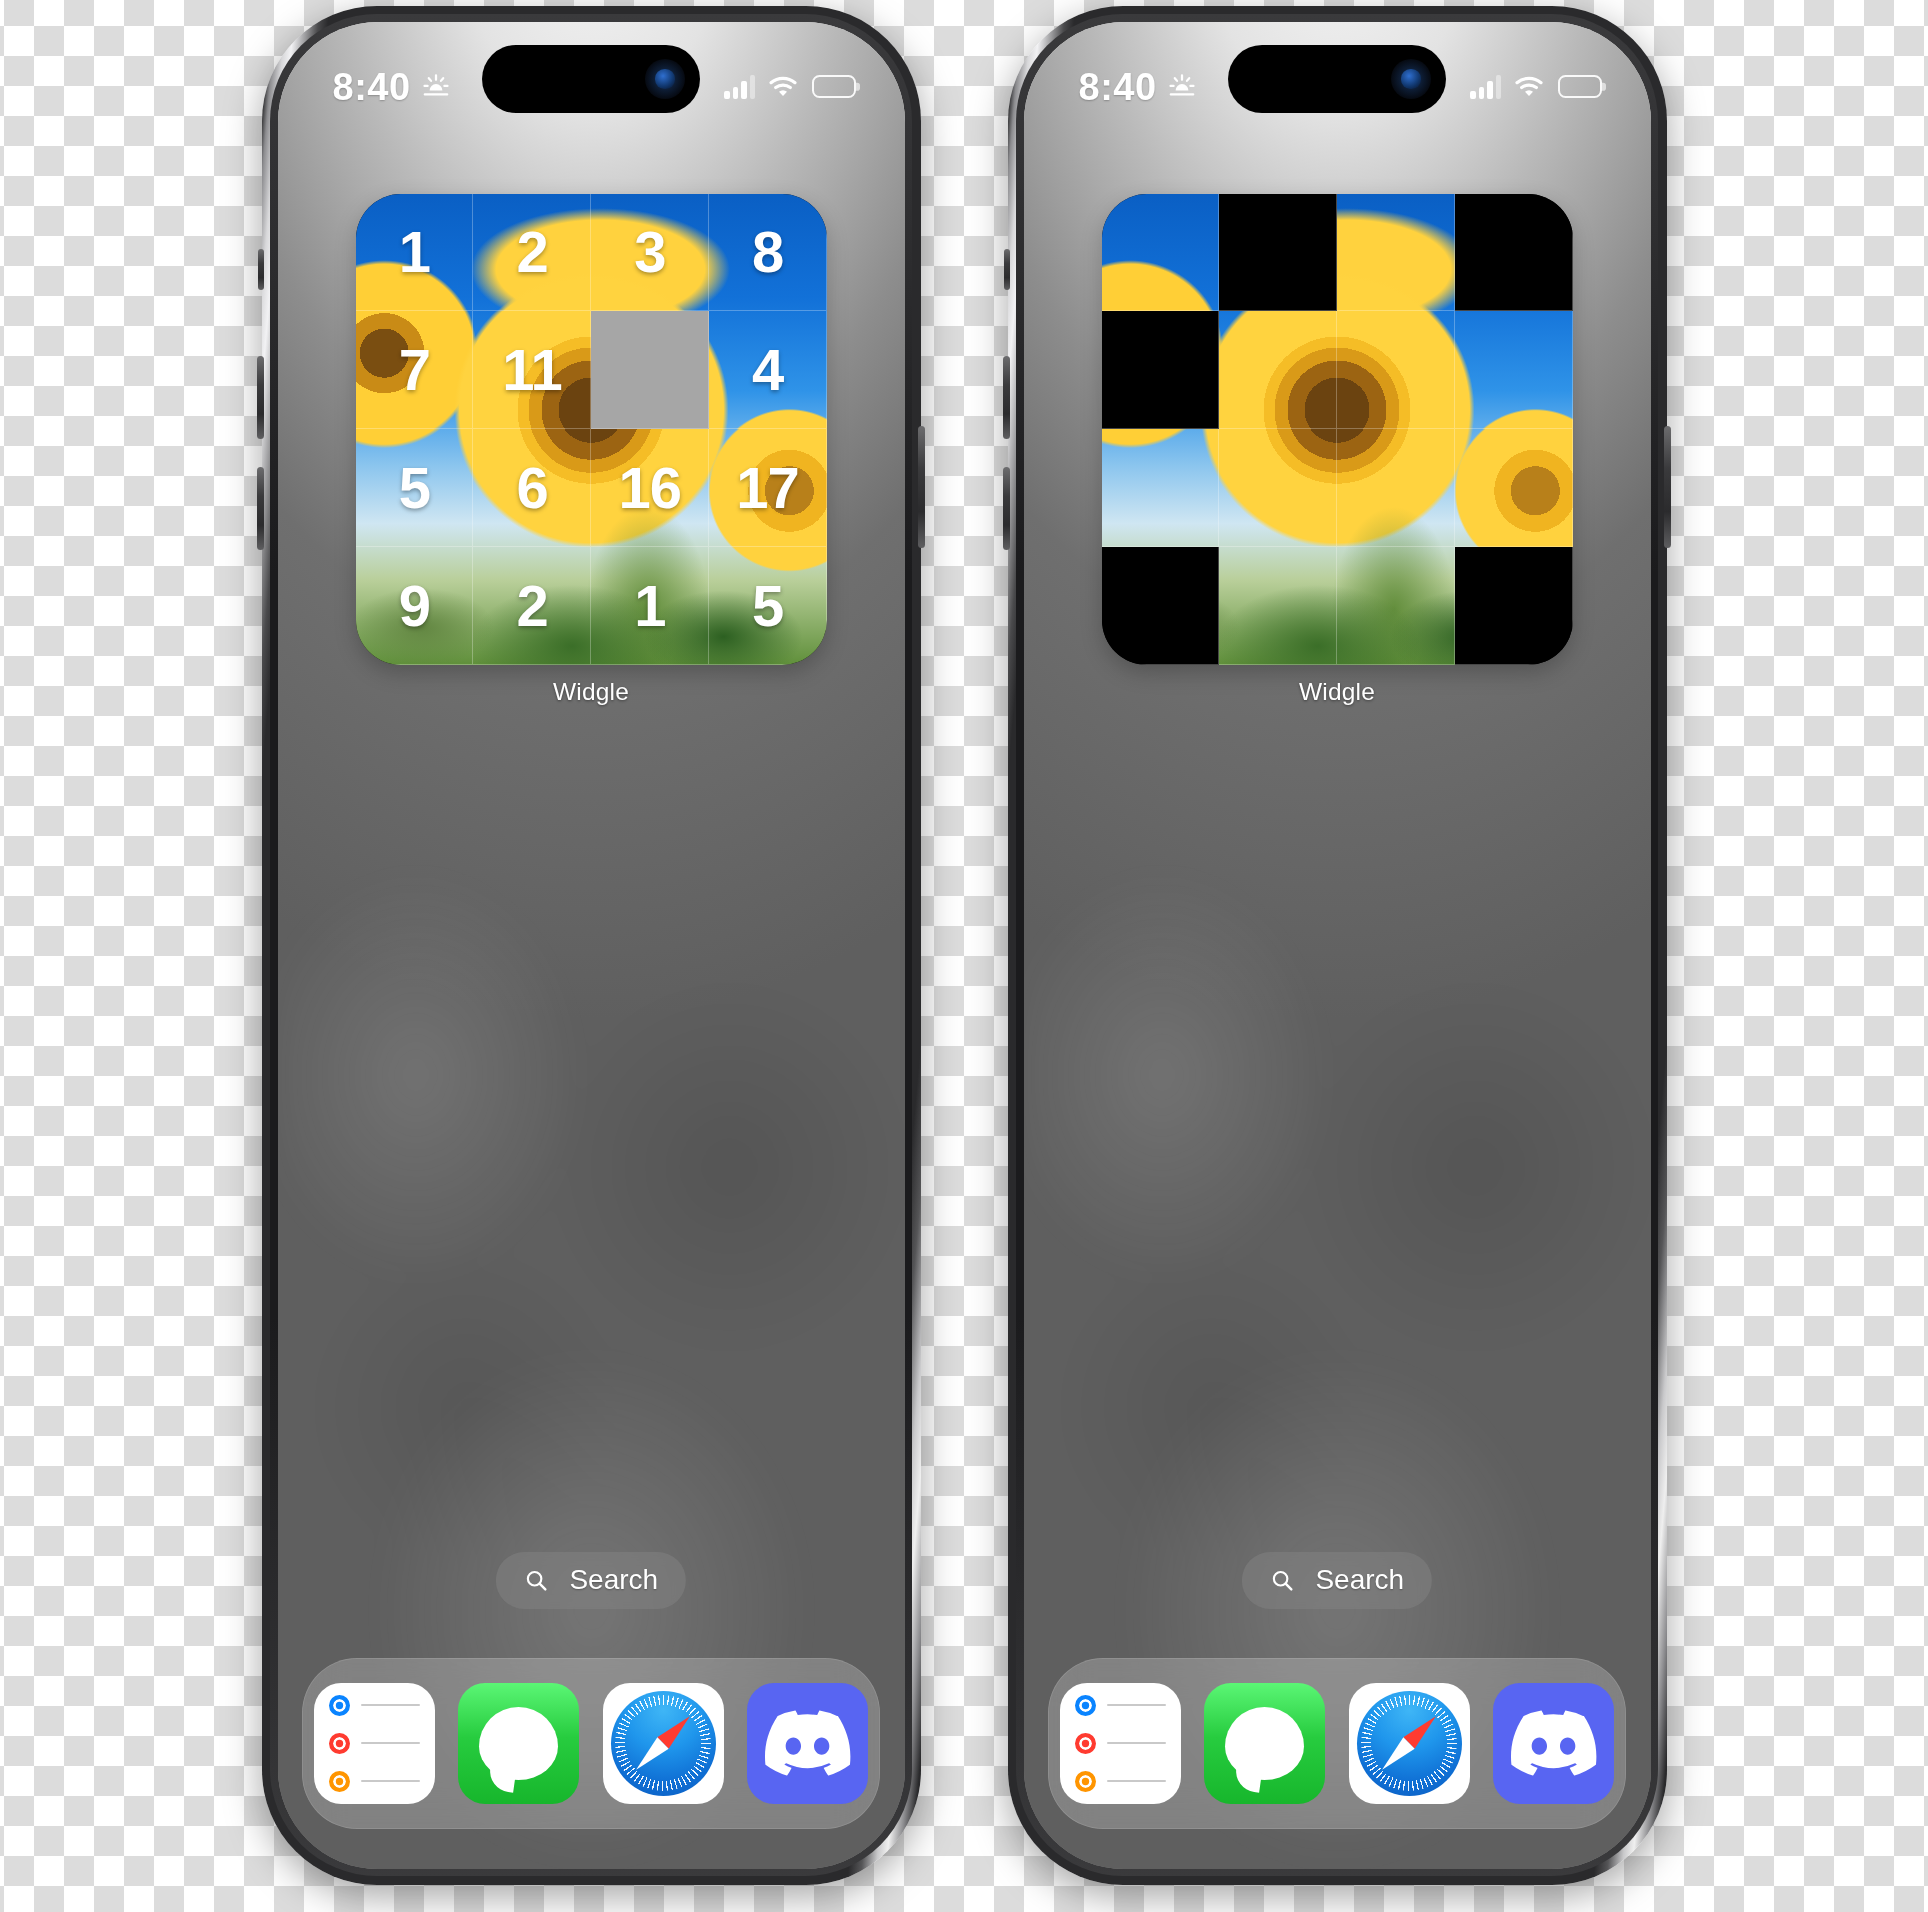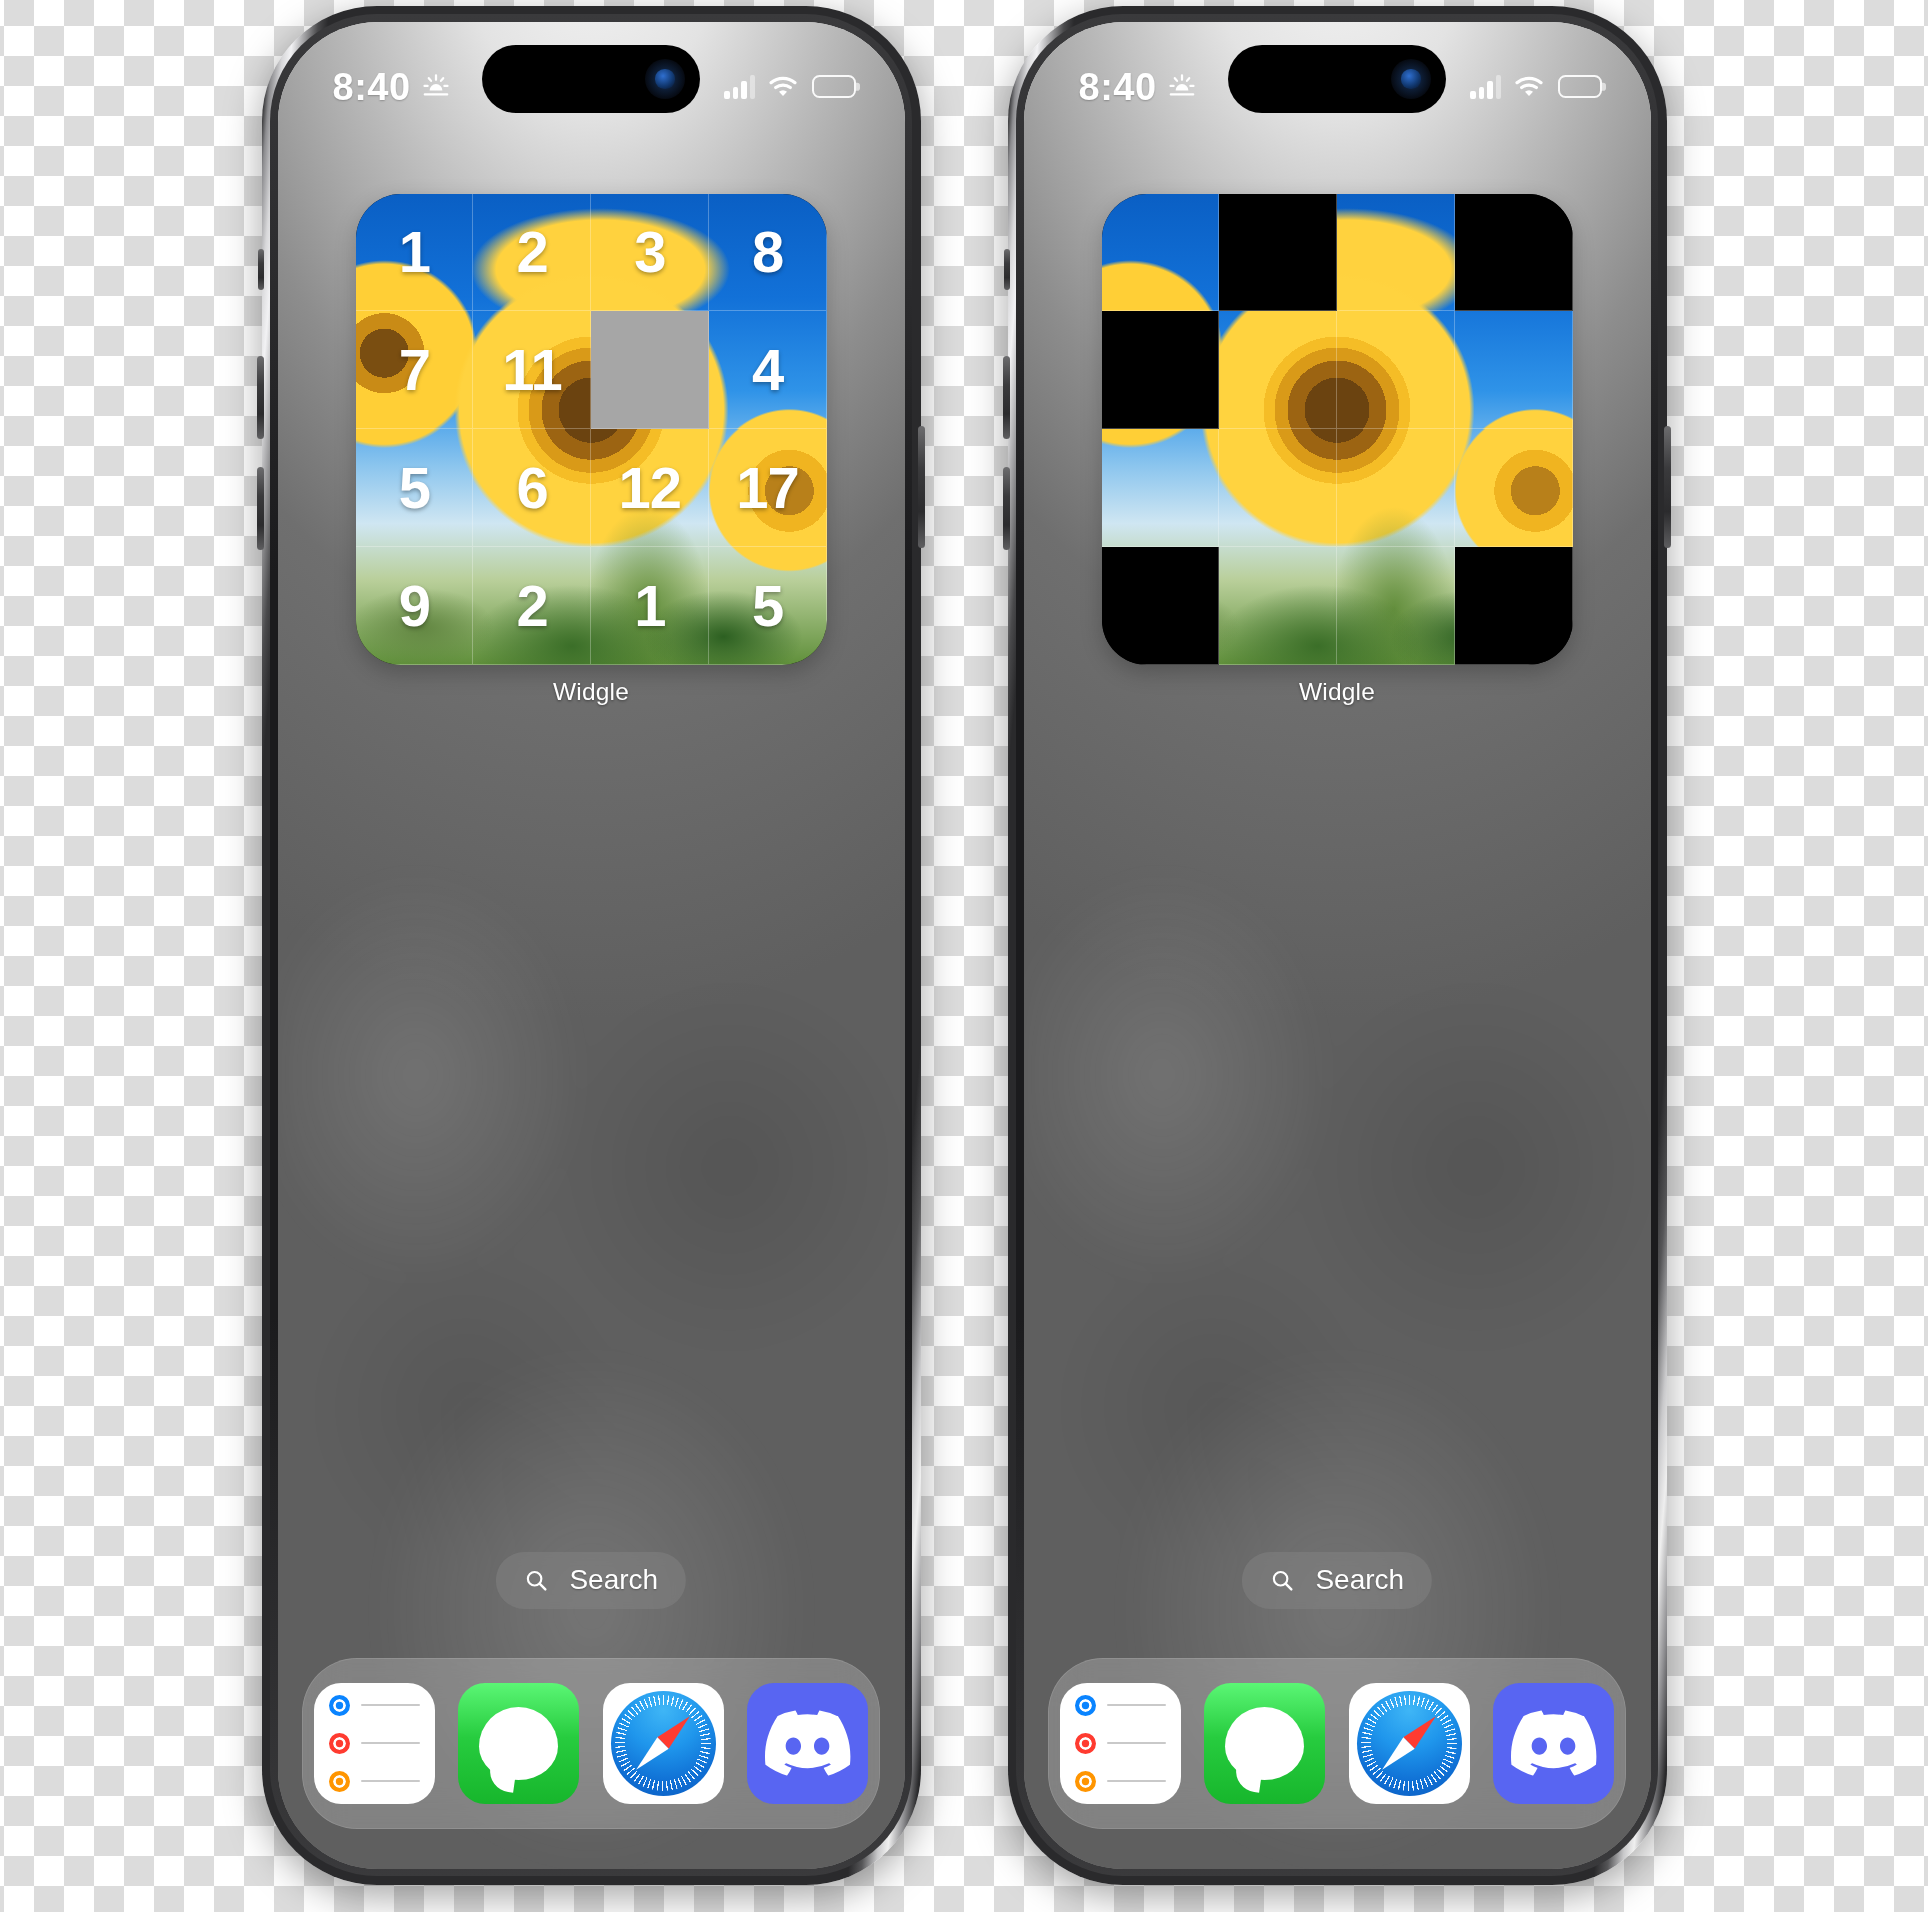--- a/index.html
+++ b/index.html
@@ -381,21 +381,21 @@
             <div class="tile gridline">
               <div class="pic sunflower" style="left: 0px; top: -235px;"></div>
               <span class="num">5</span>
             </div>
             <div class="tile gridline">
               <div class="pic sunflower" style="left: -118px; top: -235px;"></div>
               <span class="num">6</span>
             </div>
             <div class="tile gridline">
               <div class="pic sunflower" style="left: -235px; top: -235px;"></div>
-              <span class="num">12</span>
+              <span class="num">16</span>
             </div>
             <div class="tile gridline">
               <div class="pic sunflower" style="left: -353px; top: -235px;"></div>
               <span class="num">17</span>
             </div>
             <div class="tile gridline">
               <div class="pic sunflower" style="left: 0px; top: -353px;"></div>
               <span class="num">9</span>
             </div>
             <div class="tile gridline">

